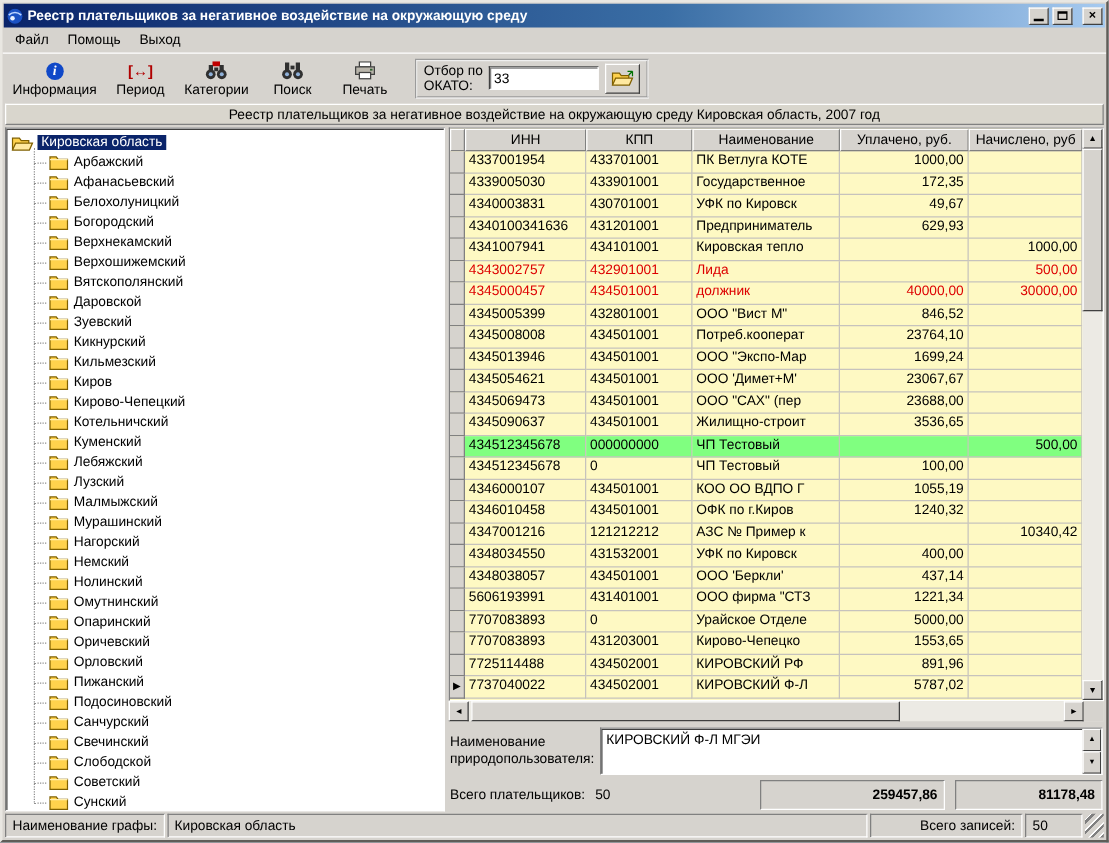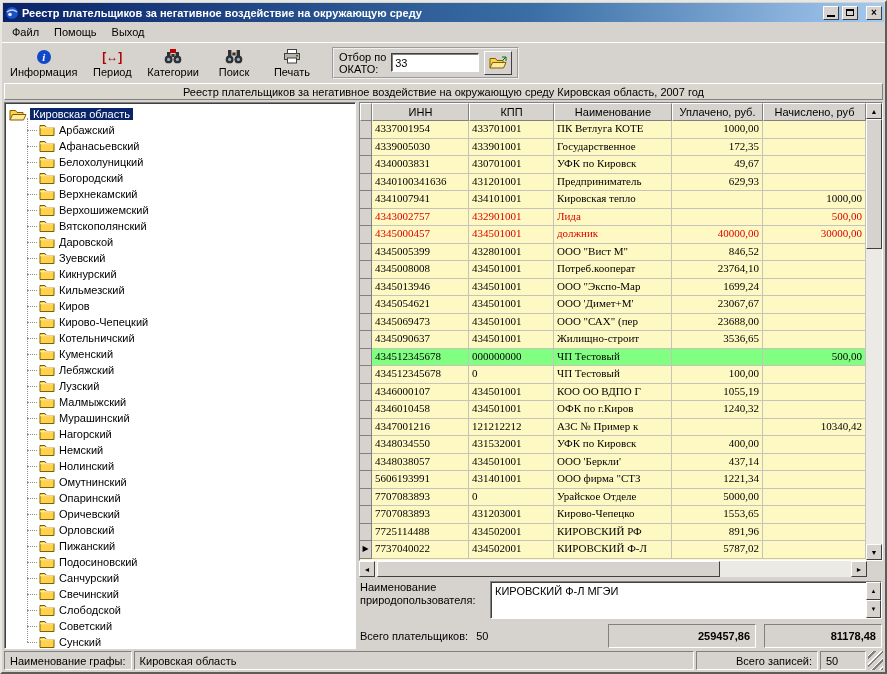--- a/index.html
+++ b/index.html
@@ -65,23 +65,23 @@
 
   .grid-area { flex:1; display:flex; min-height:0; border:1px solid; border-color:#808080 #fff #fff #808080; background:#fff; }
   .grid-main { flex:1; display:flex; flex-direction:column; overflow:hidden; background:#fef9c3; }
   .grid-header { display:flex; height:18px; flex:0 0 auto; }
   .hcell { background:#d6d3ce; border:1px solid; border-color:#fff #808080 #808080 #fff;
     display:flex; align-items:center; justify-content:center; white-space:nowrap; overflow:hidden; }
   .w-gut { width:12px; flex:0 0 auto; }
   .w-inn { width:97px; flex:0 0 auto; }
   .w-kpp { width:85px; flex:0 0 auto; }
   .w-name { width:118px; flex:0 0 auto; }
-  .w-paid { width:91px; flex:0 0 auto; }
+  .w-paid { width:103px; flex:0 0 auto; }
   .w-acc { flex:1; min-width:0; }
-  .grid-body { flex:1; overflow:hidden;font-family:Liberation Serif, serif; }
+  .grid-body { flex:1; overflow:hidden; }
   .grow { display:flex; height:17.5px; }
   .cell { border-right:1px solid #c6c3bd; border-bottom:1px solid #c6c3bd; padding:1px 3px 0;
     white-space:nowrap; overflow:hidden; }
   .gutter { background:#d6d3ce; border-right:1px solid #808080; border-bottom:1px solid #808080;
     padding:0; display:flex; align-items:center; justify-content:center; }
   .cur { visibility:hidden; font-size:8px; line-height:1; }
   .row-current .cur { visibility:visible; }
   .num { text-align:right; }
   .row-alert .cell { color:#dd0000; }
   .row-hl .c-data { background:#80ff80; }
@@ -93,21 +93,21 @@
   .v-track { flex:1; position:relative; }
   .v-thumb { position:absolute; top:0; left:0; width:16px; height:130px; background:#d6d3ce;
     border:1px solid; border-color:#fff #404040 #404040 #fff; }
   .hscroll { height:16px; flex:0 0 auto; display:flex; background:#eceae4; }
   .h-track { flex:1; position:relative; }
   .h-thumb { position:absolute; top:0; left:2px; width:72%; height:16px; background:#d6d3ce;
     border:1px solid; border-color:#fff #404040 #404040 #fff; }
   .corner { width:16px; height:16px; background:#d6d3ce; flex:0 0 auto; }
 
   
-  .details { height:48px; flex:0 0 auto; display:flex; align-items:flex-start; gap:18px; padding:4px 1px; }
+  .details { height:48px; flex:0 0 auto; display:flex; align-items:center; gap:8px; padding:4px 1px; }
   .details-label { width:112px; flex:0 0 auto; line-height:13px; }
   .details-box { flex:1; height:38px; background:#fff; border:1px solid; border-color:#808080 #fff #fff #808080;
     box-shadow:inset 1px 1px 0 #404040; display:flex; overflow:hidden; }
   .details-text { flex:1; padding:3px 4px; white-space:nowrap; overflow:hidden; }
   .mini-scroll { width:15px; flex:0 0 auto; display:flex; flex-direction:column; }
   .mini-btn { flex:1; background:#d6d3ce; border:1px solid; border-color:#fff #404040 #404040 #fff;
     display:flex; align-items:center; justify-content:center; font-size:6px; color:#000; }
 
   
   .totals { height:24px; flex:0 0 auto; display:flex; align-items:center; gap:8px; padding:0 1px 3px; }

